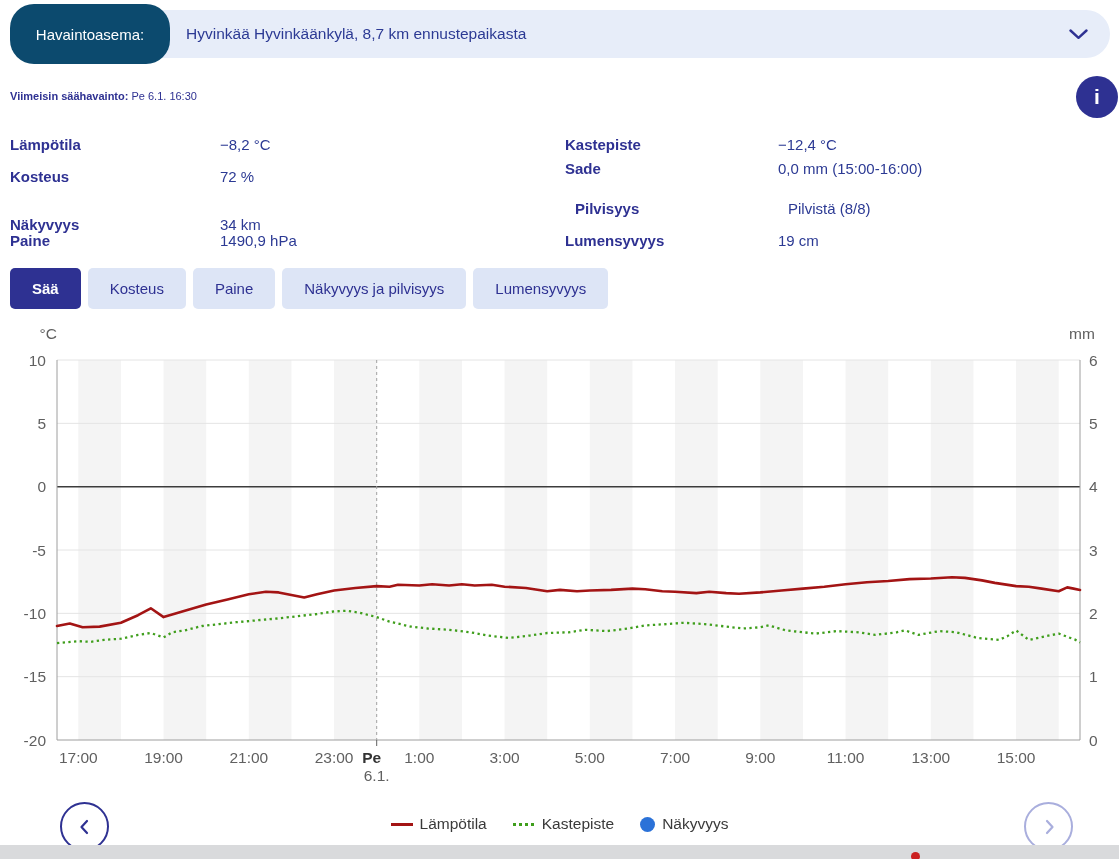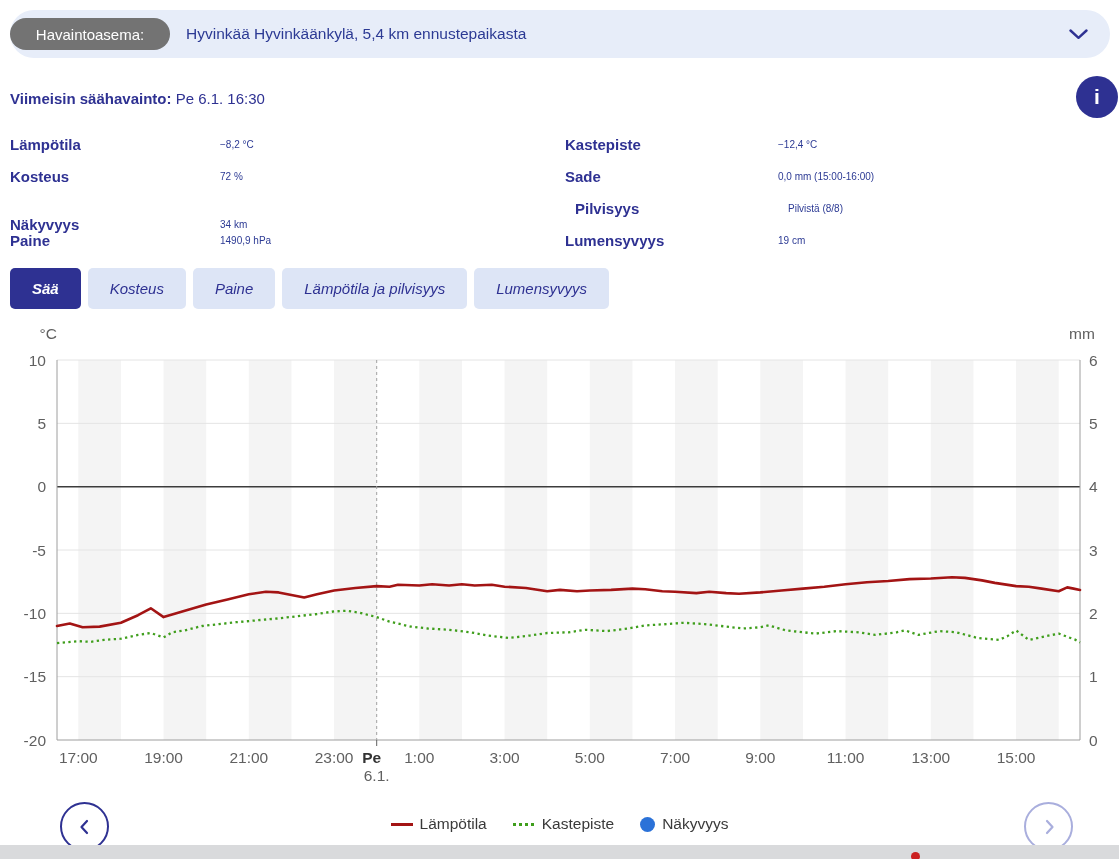--- a/index.html
+++ b/index.html
@@ -3,46 +3,46 @@
 <meta charset="utf-8">
 <style>
   html,body{margin:0;padding:0;background:#ffffff;}
   body{width:1119px;height:859px;position:relative;overflow:hidden;
        font-family:"Liberation Sans",sans-serif;color:#2e3192;}
   .abs{position:absolute;}
 
   
   .station-bar{left:10px;top:10px;width:1100px;height:48px;background:#e7edf9;
                border-radius:24px;display:flex;align-items:center;cursor:pointer;}
-  .station-pill{height:32px;min-width:160px;background:#737373;border-radius:24px;
+  .station-pill{height:60px;min-width:160px;background:#0c4a6e;border-radius:24px;
                 display:flex;align-items:center;justify-content:center;
                 color:#ffffff;font-size:15px;padding:0 24px;box-sizing:border-box;}
   .station-value{margin-left:16px;font-size:15.5px;color:#2c3a94;}
   .station-chevron{margin-left:auto;margin-right:22px;display:flex;align-items:center;}
 
   
-  .latest{left:10px;top:90px;font-size:15px;}
+  .latest{left:10px;top:90px;font-size:11px;}
   .latest b{font-weight:bold;}
   .info-btn{left:1076px;top:76px;width:42px;height:42px;border-radius:50%;
             background:#2e3192;color:#ffffff;display:flex;align-items:center;
             justify-content:center;font-size:21px;font-weight:bold;cursor:pointer;}
 
   
   .obs-label{font-weight:bold;font-size:15px;}
-  .obs-value{font-size:10px;color:#2c3a94;}
+  .obs-value{font-size:15px;color:#2c3a94;}
   .obs-row-l{left:10px;width:545px;}
   .obs-row-r{left:565px;width:545px;}
   .obs-row{position:absolute;height:32px;display:flex;align-items:center;}
   .obs-row .obs-label{width:210px;}
   .obs-row-r .obs-label{width:213px;}
 
   
   .tabs{left:10px;top:268px;display:flex;gap:7px;}
   .tab{height:41px;display:flex;align-items:center;padding:0 22px;border-radius:5px;
-       background:#dde5f6;color:#2e3192;font-size:15px;cursor:pointer;font-style:italic;}
+       background:#dde5f6;color:#2e3192;font-size:15px;cursor:pointer;}
   .tab.active{background:#2e3192;color:#ffffff;font-weight:bold;}
 
   
   .chart-wrap{left:0;top:320px;width:1119px;height:478px;}
 
   
   .legend{left:0;top:815px;width:1119px;display:flex;justify-content:center;
           align-items:center;gap:26px;color:#3a3a3a;font-size:15.5px;}
   .legend-item{display:flex;align-items:center;gap:7px;}
   .swatch-line{width:22px;height:3px;}
@@ -58,21 +58,21 @@
   .bottom-strip{left:0;top:845px;width:1119px;height:14px;background:#d9dadc;}
   .strip-dot{left:911px;top:852px;width:9px;height:9px;border-radius:50%;background:#cb2020;}
 
   text{font-family:"Liberation Sans",sans-serif;}
 </style>
 </head>
 <body>
 
 <div class="abs station-bar">
   <div class="station-pill">Havaintoasema:</div>
-  <div class="station-value">Hyvinkää Hyvinkäänkylä, 5,4 km ennustepaikasta</div>
+  <div class="station-value">Hyvinkää Hyvinkäänkylä, 8,7 km ennustepaikasta</div>
   <div class="station-chevron">
     <svg width="19" height="11" viewBox="0 0 19 11">
         <polyline points="1.5,1.5 9.5,8.8 17.5,1.5" fill="none" stroke="#2e3192" stroke-width="2.4" stroke-linecap="round" stroke-linejoin="round"></polyline>
       </svg>
   </div>
 </div>
 
 <div class="abs latest">
   <b>Viimeisin säähavainto:</b>
   <span> </span>
@@ -96,39 +96,39 @@
     <span class="obs-value">34 km</span>
   </div>
   <div class="obs-row obs-row-l" style="top:224px;">
     <span class="obs-label">Paine</span>
     <span class="obs-value">1490,9 hPa</span>
   </div>
   <div class="obs-row obs-row-r" style="top:128px;">
     <span class="obs-label">Kastepiste</span>
     <span class="obs-value">−12,4 °C</span>
   </div>
-  <div class="obs-row obs-row-r" style="top:160px;">
+  <div class="obs-row obs-row-r" style="top:152px;">
     <span class="obs-label">Sade</span>
     <span class="obs-value">0,0 mm (15:00-16:00)</span>
   </div>
   <div class="obs-row obs-row-r" style="top:192px;margin-left:10px;">
     <span class="obs-label">Pilvisyys</span>
     <span class="obs-value">Pilvistä (8/8)</span>
   </div>
   <div class="obs-row obs-row-r" style="top:224px;">
     <span class="obs-label">Lumensyvyys</span>
     <span class="obs-value">19 cm</span>
   </div>
 </div>
 
 <div class="abs tabs">
   <div class="tab active">Sää</div>
   <div class="tab">Kosteus</div>
   <div class="tab">Paine</div>
-  <div class="tab">Lämpötila ja pilvisyys</div>
+  <div class="tab">Näkyvyys ja pilvisyys</div>
   <div class="tab">Lumensyvyys</div>
 </div>
 
 <svg class="abs chart-wrap" id="chart" viewBox="0 0 1119 478" width="1119" height="478">
     <rect x="78.3125" y="40" width="42.625" height="380" fill="#f4f4f4"></rect>
     <rect x="163.5625" y="40" width="42.625" height="380" fill="#f4f4f4"></rect>
     <rect x="248.8125" y="40" width="42.625" height="380" fill="#f4f4f4"></rect>
     <rect x="334.0625" y="40" width="42.625" height="380" fill="#f4f4f4"></rect>
     <rect x="419.3125" y="40" width="42.625" height="380" fill="#f4f4f4"></rect>
     <rect x="504.5625" y="40" width="42.625" height="380" fill="#f4f4f4"></rect>

